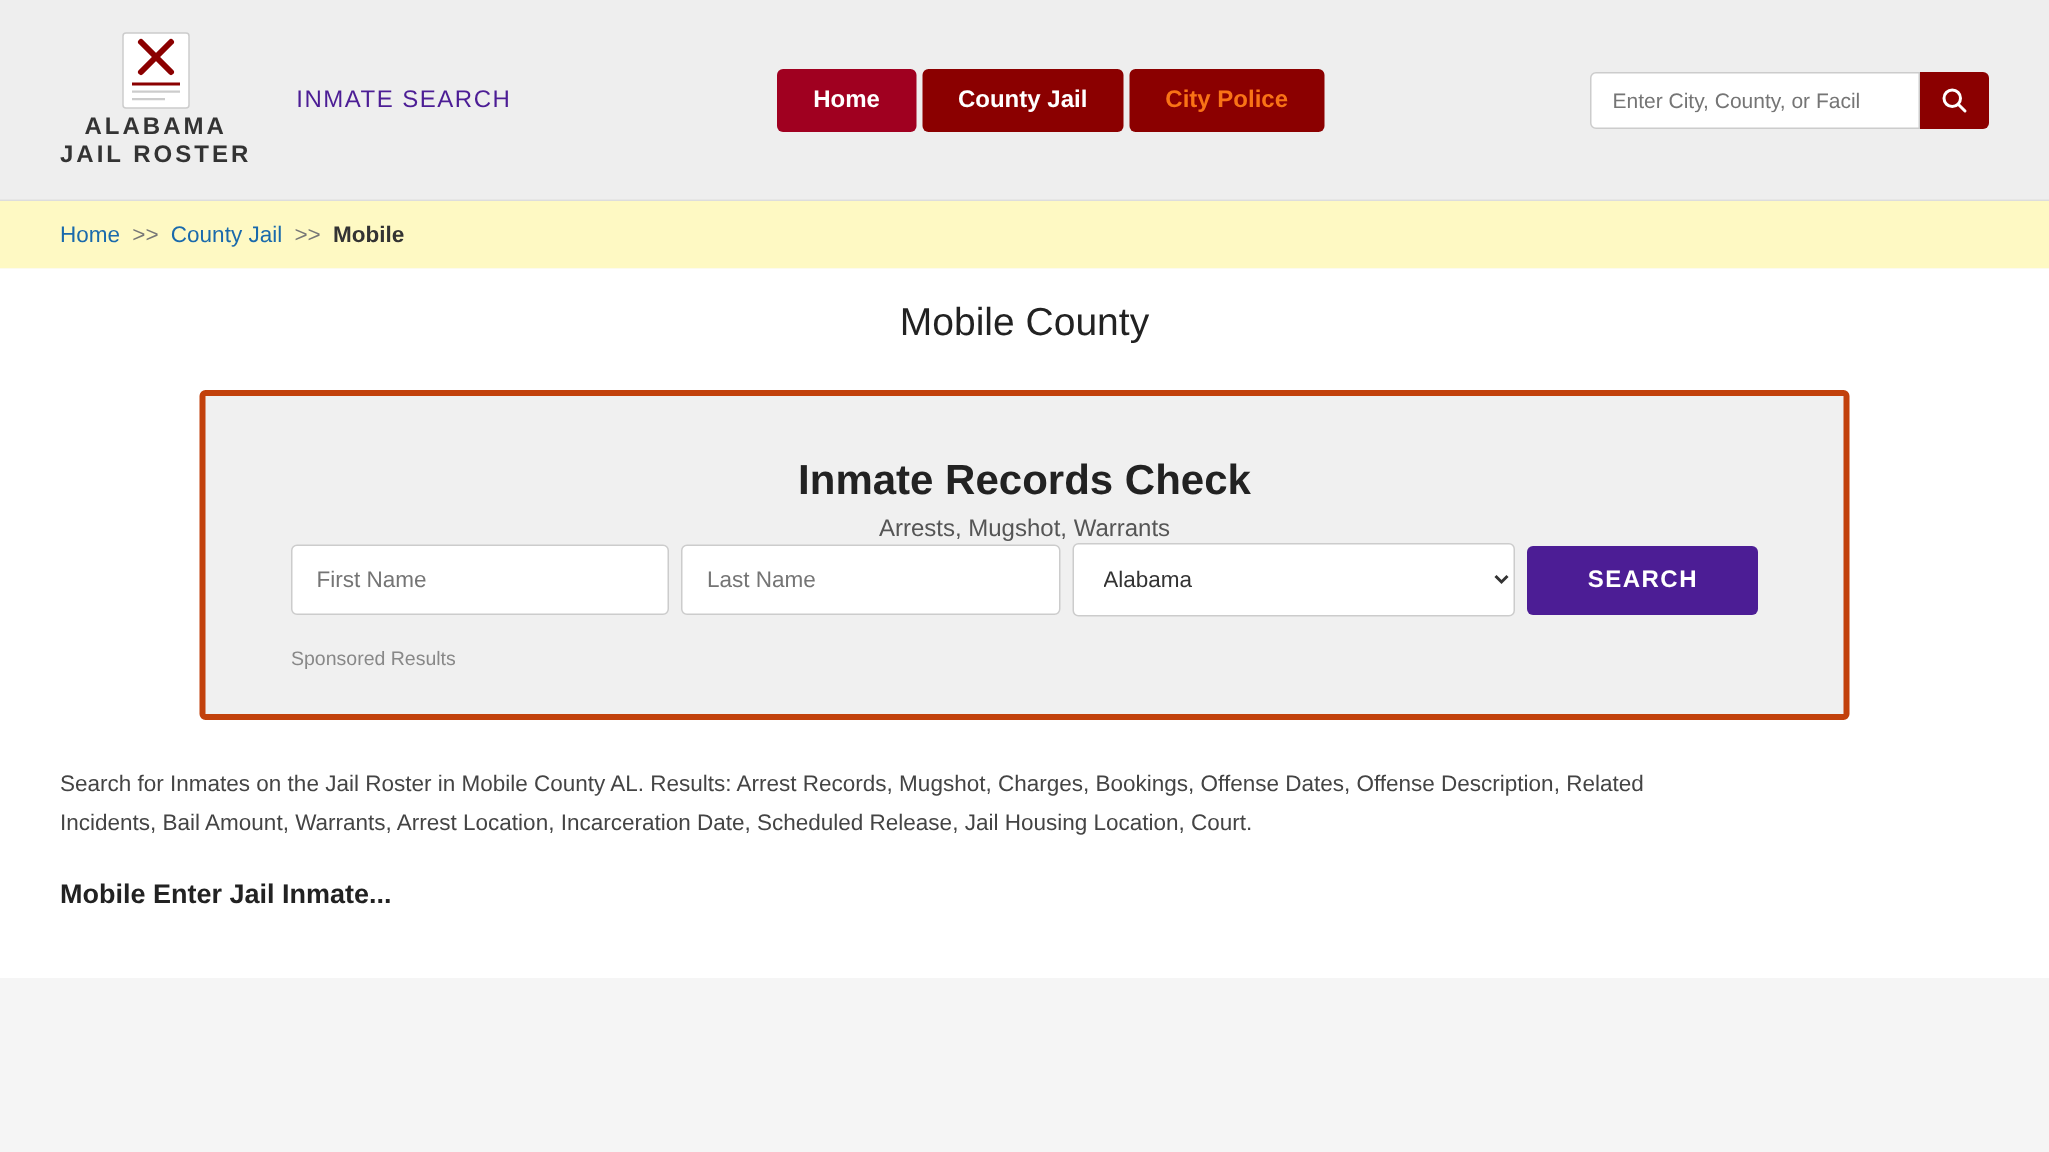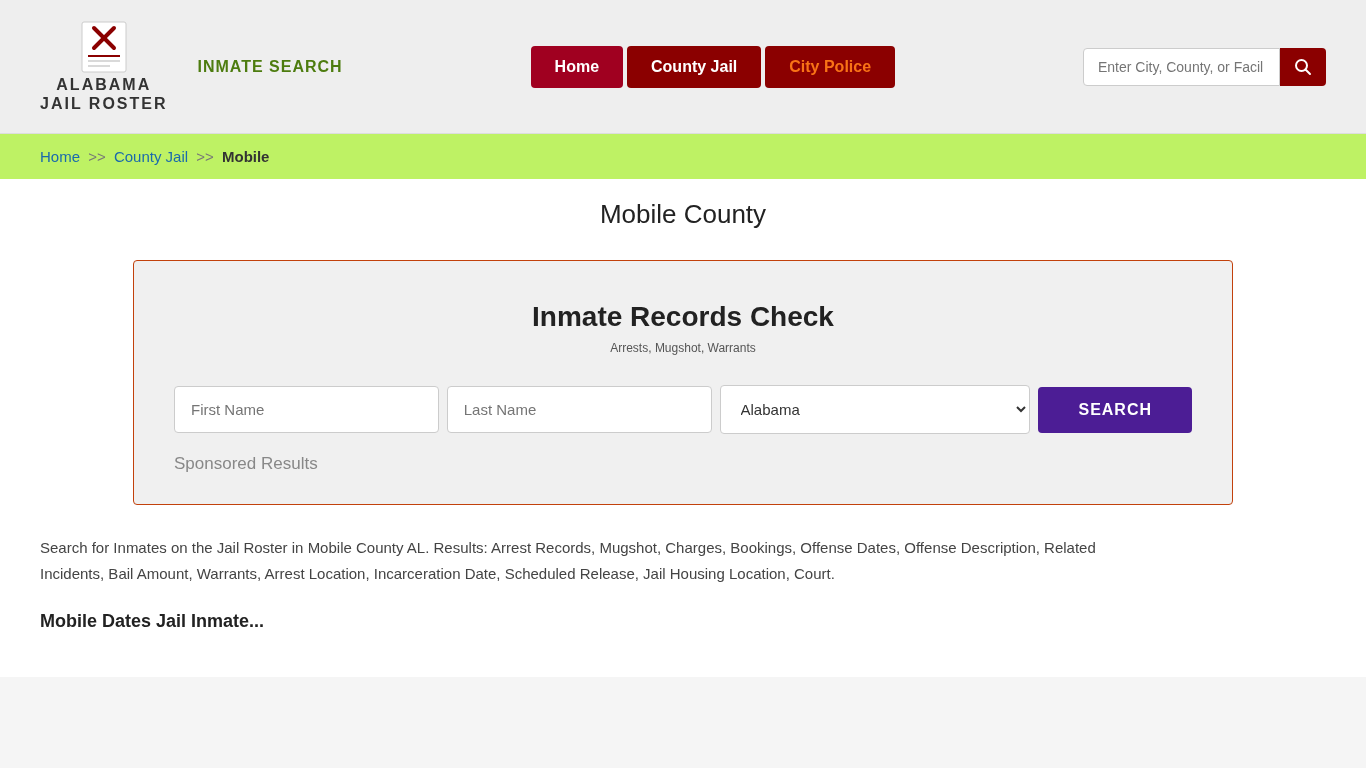--- a/index.html
+++ b/index.html
@@ -43,22 +43,22 @@
       font-size: 16px;
       color: #333;
       font-weight: bold;
       letter-spacing: 2px;
       line-height: 1.2;
       text-align: center;
     }
 
     .inmate-search-label {
       font-size: 16px;
-      color: #4d7c0f;
-      font-weight: bold;
+      color: #4c1d95;
+      font-weight: normal;
       letter-spacing: 1px;
     }
 
     .nav-buttons {
       display: flex;
       gap: 4px;
       align-items: center;
     }
 
     .nav-btn {
@@ -87,41 +87,41 @@
 
     .search-bar {
       display: flex;
       align-items: center;
     }
 
     .search-input {
       padding: 10px 14px;
       font-size: 14px;
       border: 1px solid #ccc;
-      width: 197px;
+      width: 220px;
       outline: none;
       border-radius: 4px 0 0 4px;
     }
 
     .search-btn-icon {
       background-color: #8b0000;
       border: none;
       padding: 10px 14px;
       cursor: pointer;
       border-radius: 0 4px 4px 0;
       color: white;
       font-size: 16px;
       display: flex;
       align-items: center;
       justify-content: center;
     }
 
     
     .breadcrumb {
-      background-color: #bef264;
+      background-color: #fef9c3;
       padding: 14px 40px;
       font-size: 15px;
     }
 
     .breadcrumb a {
       color: #1a6aac;
       text-decoration: none;
     }
 
     .breadcrumb .separator {
@@ -144,40 +144,39 @@
       text-align: center;
       font-size: 26px;
       font-weight: normal;
       margin-bottom: 30px;
       color: #222;
     }
 
     
     .search-box {
       background-color: #f0f0f0;
-      border: 1px solid #c2410c;
-      border-radius: 4px;
-      padding: 40px 40px 30px;
+      border: 4px solid #c2410c;
+      border-radius: 4px;
+      padding: 40px 57px 30px;
       margin: 0 auto;
       max-width: 1100px;
     }
 
     .search-box-title {
       text-align: center;
       font-size: 28px;
       font-weight: bold;
       color: #222;
       margin-bottom: 8px;
     }
 
     .search-box-subtitle {
       text-align: center;
-      font-size: 12px;
+      font-size: 16px;
       color: #555;
-      margin-bottom: 30px;
     }
 
     .search-fields {
       display: flex;
       gap: 8px;
       align-items: center;
       margin-bottom: 20px;
     }
 
     .search-field-input {
@@ -207,21 +206,21 @@
       border: none;
       padding: 14px 40px;
       font-size: 16px;
       font-weight: bold;
       letter-spacing: 1px;
       border-radius: 4px;
       cursor: pointer;
     }
 
     .sponsored-results {
-      font-size: 17px;
+      font-size: 13px;
       color: #888;
       margin-top: 10px;
     }
 
     
     .description {
       margin-top: 30px;
       font-size: 15px;
       color: #444;
       line-height: 1.7;
@@ -306,16 +305,16 @@
       <input type="text" class="search-field-input" placeholder="Last Name" style="">
       <select class="state-select" id="state-select"><option value="Alabama">Alabama</option><option value="Alaska">Alaska</option><option value="Arizona">Arizona</option><option value="Arkansas">Arkansas</option><option value="California">California</option><option value="Colorado">Colorado</option><option value="Connecticut">Connecticut</option><option value="Delaware">Delaware</option><option value="Florida">Florida</option><option value="Georgia">Georgia</option><option value="Hawaii">Hawaii</option><option value="Idaho">Idaho</option><option value="Illinois">Illinois</option><option value="Indiana">Indiana</option><option value="Iowa">Iowa</option><option value="Kansas">Kansas</option><option value="Kentucky">Kentucky</option><option value="Louisiana">Louisiana</option><option value="Maine">Maine</option><option value="Maryland">Maryland</option><option value="Massachusetts">Massachusetts</option><option value="Michigan">Michigan</option><option value="Minnesota">Minnesota</option><option value="Mississippi">Mississippi</option><option value="Missouri">Missouri</option><option value="Montana">Montana</option><option value="Nebraska">Nebraska</option><option value="Nevada">Nevada</option><option value="New Hampshire">New Hampshire</option><option value="New Jersey">New Jersey</option><option value="New Mexico">New Mexico</option><option value="New York">New York</option><option value="North Carolina">North Carolina</option><option value="North Dakota">North Dakota</option><option value="Ohio">Ohio</option><option value="Oklahoma">Oklahoma</option><option value="Oregon">Oregon</option><option value="Pennsylvania">Pennsylvania</option><option value="Rhode Island">Rhode Island</option><option value="South Carolina">South Carolina</option><option value="South Dakota">South Dakota</option><option value="Tennessee">Tennessee</option><option value="Texas">Texas</option><option value="Utah">Utah</option><option value="Vermont">Vermont</option><option value="Virginia">Virginia</option><option value="Washington">Washington</option><option value="West Virginia">West Virginia</option><option value="Wisconsin">Wisconsin</option><option value="Wyoming">Wyoming</option></select>
       <button class="search-submit-btn">SEARCH</button>
     </div>
 
     <p class="sponsored-results">Sponsored Results</p>
   </div>
 
   <div class="description">
     <p>Search for Inmates on the Jail Roster in Mobile County AL. Results: Arrest Records, Mugshot, Charges, Bookings, Offense Dates, Offense Description, Related Incidents, Bail Amount, Warrants, Arrest Location, Incarceration Date, Scheduled Release, Jail Housing Location, Court.</p>
-    <h3 class="description-heading">Mobile Dates Jail Inmate...</h3>
+    <h3 class="description-heading">Mobile Enter Jail Inmate...</h3>
   </div>
 
 </div>
 
 </body></html>

